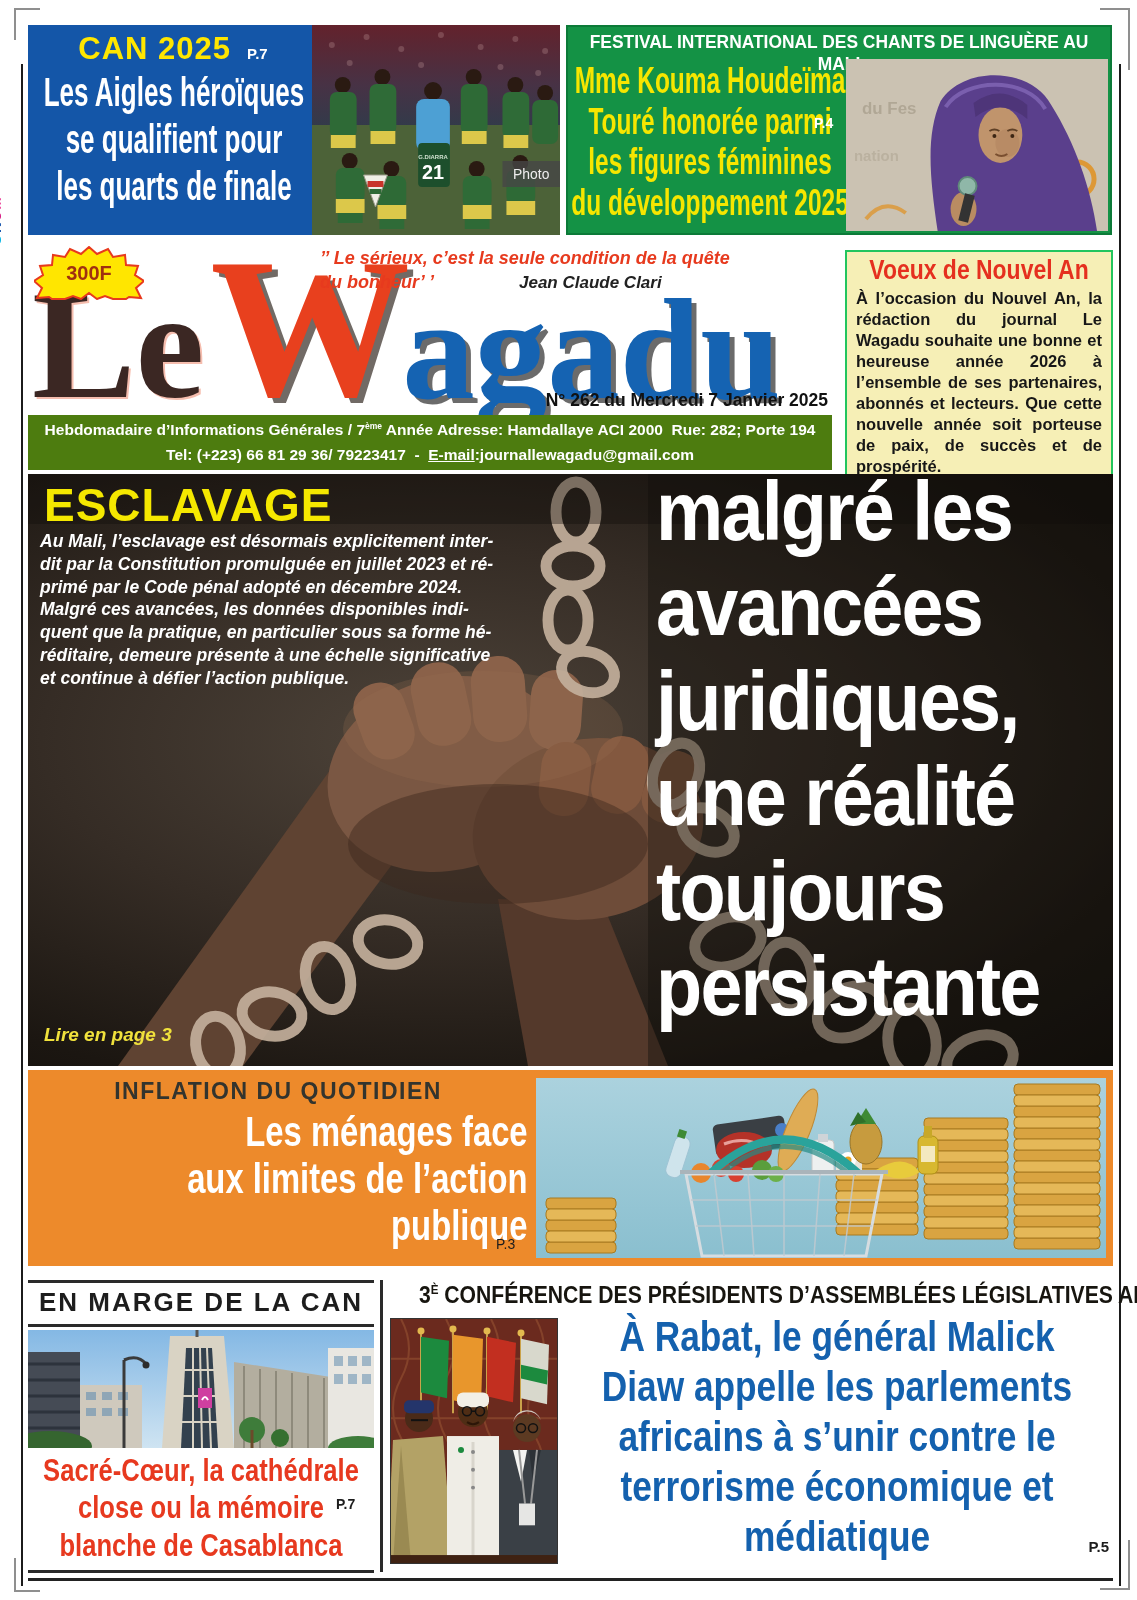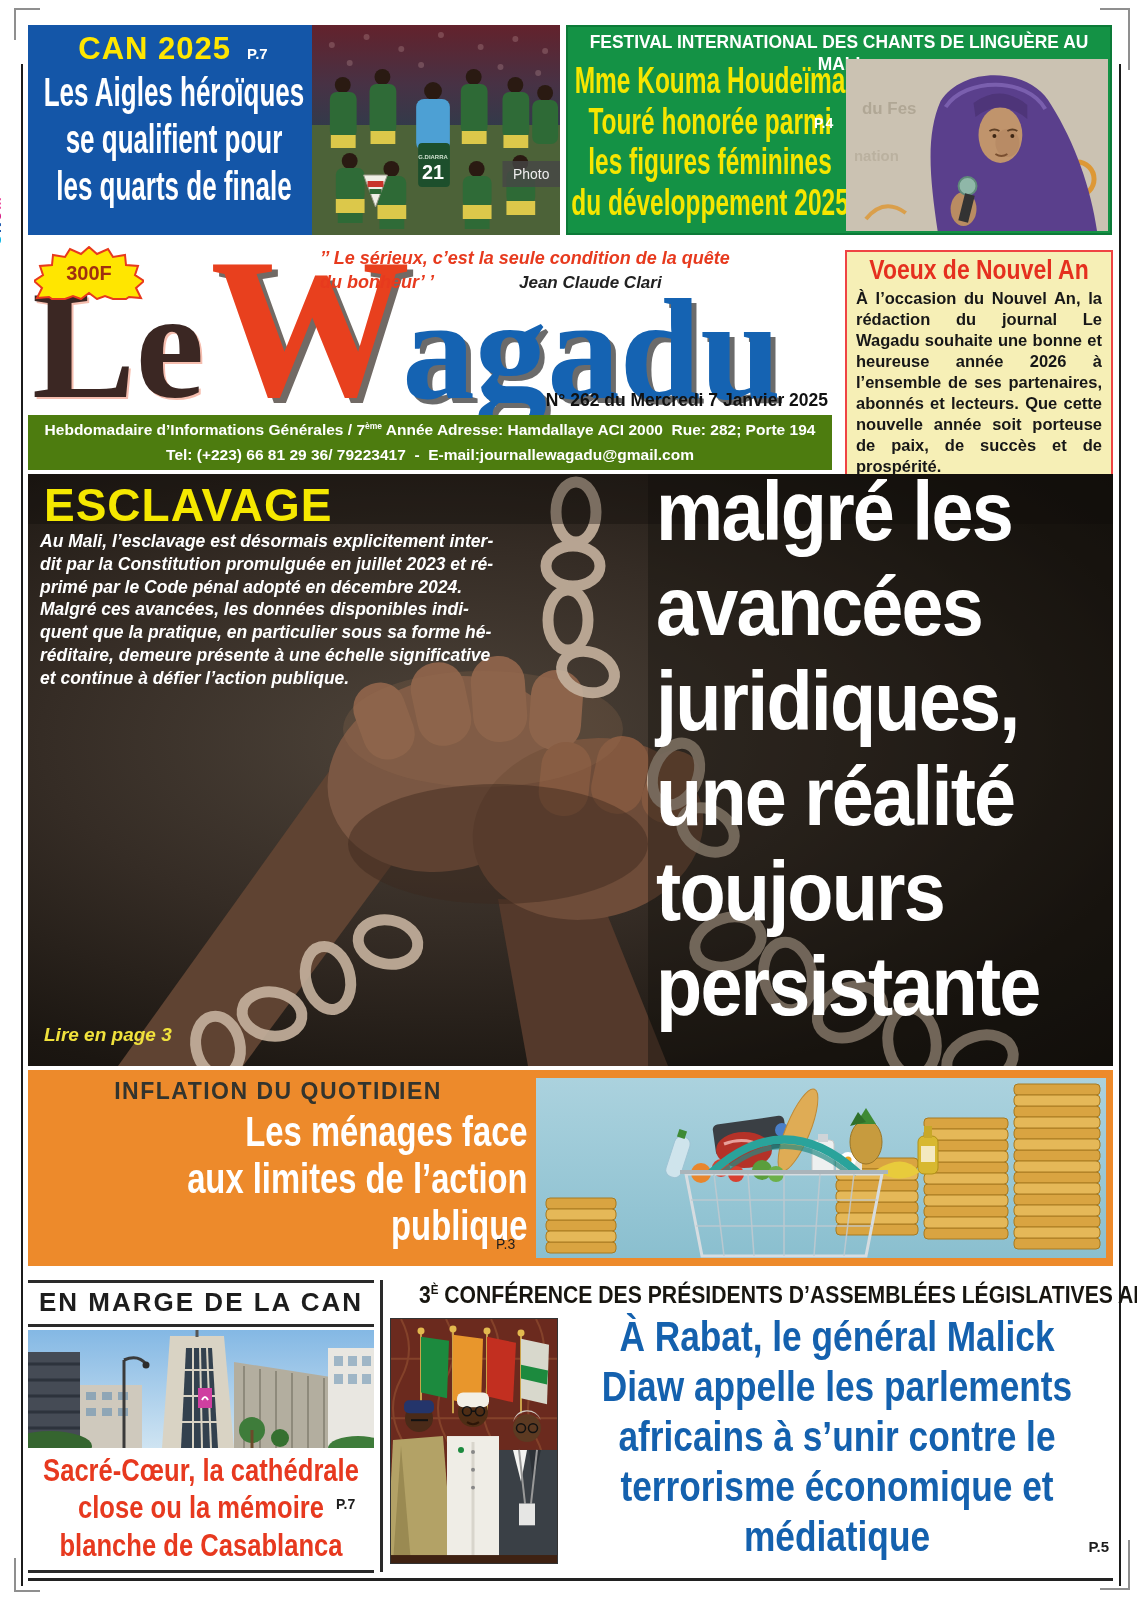--- a/index.html
+++ b/index.html
@@ -31,23 +31,23 @@
   .masthead{position:absolute;left:28px;top:240px;width:804px;height:230px;}
   .logo{position:absolute;left:4px;top:10px;display:flex;align-items:flex-end;font-family:"Liberation Serif",serif;font-weight:bold;line-height:.78;}
   .logo .le{font-size:155px;color:#3b2723;text-shadow:2px 2px 0 rgba(226,66,24,.35);}
   .logo .w{font-size:200px;color:#e8401e;margin:0 -8px 0 6px;text-shadow:6px 5px 0 rgba(66,56,50,.75);}
   .logo .rest{font-size:145px;color:#1563b2;text-shadow:5px 5px 0 rgba(70,70,70,.8);}
   .quote{position:absolute;left:292px;top:6px;width:480px;color:#e73a1e;font-weight:bold;font-style:italic;font-size:18px;line-height:1.35;}
   .quote .author{color:#222;margin-left:85px;font-size:17px;}
   .issue{position:absolute;right:4px;top:150px;font-weight:bold;font-size:17.5px;color:#111;}
   .infobar{position:absolute;left:0;top:175px;width:804px;height:55px;background:#4d7c0f;color:#fff;text-align:center;font-weight:bold;font-size:15.5px;line-height:1.6;padding-top:3px;box-sizing:border-box;}
   .infobar .line{white-space:pre;}
-  .infobar .email{}
-  
-  .voeux{position:absolute;left:845px;top:250px;width:268px;height:228px;background:#f6efb6;border:2px solid #ef4444;box-sizing:border-box;}
+  .infobar .email{text-decoration:underline;}
+  
+  .voeux{position:absolute;left:845px;top:250px;width:268px;height:228px;background:#f6efb6;border:2px solid #22c55e;box-sizing:border-box;}
   .voeux-title{margin-top:3px;text-align:center;color:#e5301f;font-weight:bold;font-size:27px;}
   .voeux-title .cx{transform:scaleX(.85);}
   .voeux-body{padding:2px 9px 0 9px;color:#171717;font-weight:bold;font-size:16.5px;line-height:1.27;text-align:justify;}
   
   .main-story{position:absolute;left:28px;top:474px;width:1085px;height:592px;background:radial-gradient(ellipse at 38% 45%, #4e443a 0%, #352c25 42%, #1b1611 78%, #110e0b 100%);overflow:hidden;}
   .main-kick{position:absolute;left:16px;top:4px;color:#f5e800;font-weight:bold;font-size:46px;letter-spacing:1px;}
   .main-lede{position:absolute;left:12px;top:56px;color:#fff;font-weight:bold;font-style:italic;font-size:17.5px;line-height:1.3;}
   .main-headline{position:absolute;left:628px;top:-10px;color:#fff;font-weight:bold;font-size:84px;line-height:1.13;letter-spacing:-2px;}
   .main-headline .cx{transform-origin:left top;transform:scaleX(.9);}
   .read-more{position:absolute;left:16px;top:550px;color:#f0e13c;font-weight:bold;font-style:italic;font-size:19px;}

